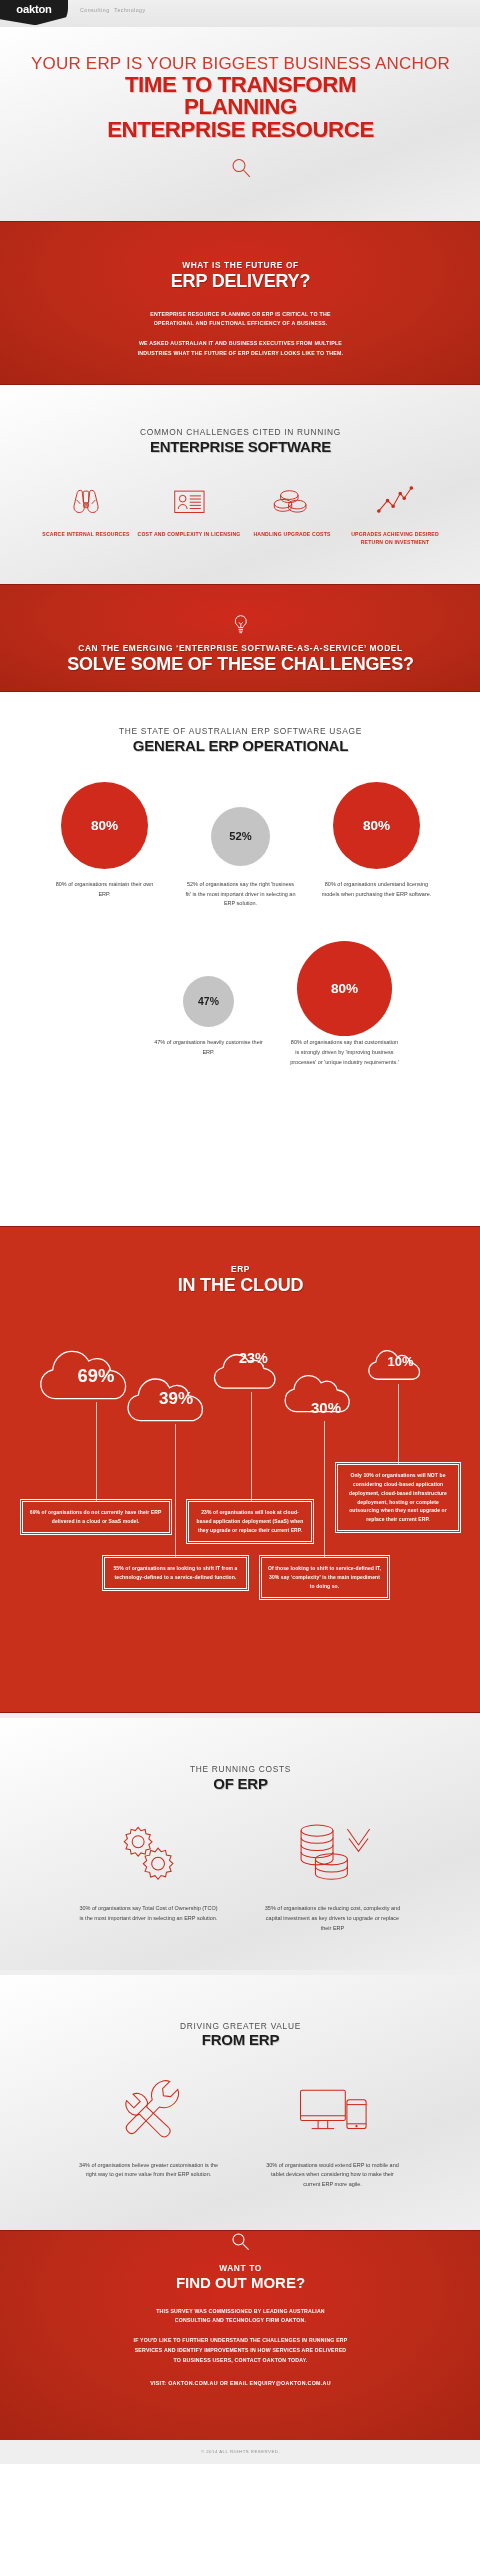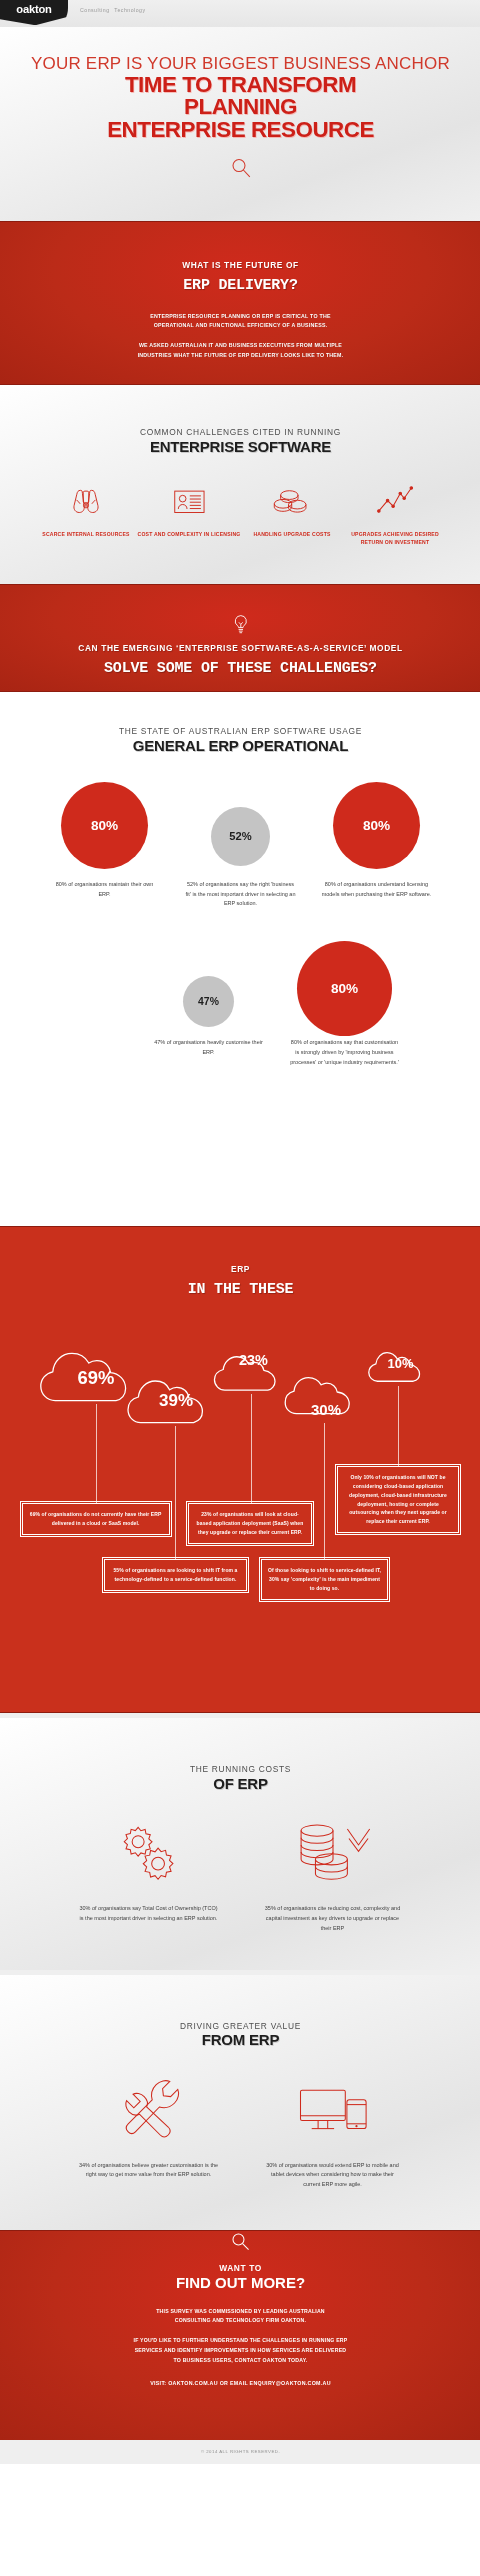--- a/index.html
+++ b/index.html
@@ -60,23 +60,22 @@
   .hero .big div { white-space:nowrap; }
   .hero-icon { margin-top:14.4px; display:flex; justify-content:center; }
 
   
   .band { text-align:center; color:#fff; }
   .band .sub {
     font-size:8.4px; font-weight:700; letter-spacing:0.6px;
     text-shadow:0.8px 0.8px 0.8px rgba(0,0,0,.22);
   }
   .band .main {
-    font-size:15px; font-weight:700; letter-spacing:-0.2px; margin-top:7px;
+    font-size:18px; font-weight:700; letter-spacing:-0.2px; margin-top:1px;
     text-shadow:0.8px 0.8px 0.8px rgba(0,0,0,.25);
-    font-family:Liberation Mono, monospace;
   }
   .band p.body {
     font-size:5.3px; font-weight:700; line-height:1.85; letter-spacing:0.2px;
     margin-top:17.6px;
     text-shadow:0.4px 0.4px 0.4px rgba(0,0,0,.18);
   }
 
   
   .hdr { text-align:center; }
   .hdr .sub {
@@ -319,21 +318,21 @@
         </div>
       </div>
       <div class="cap">80% of organisations say that customisation is strongly driven by 'improving business processes' or 'unique industry requirements.'</div>
     </div>
   </div>
 </div>
 
 <div class="sec red-flat hairline-top hairline-bottom" style="height:487px;padding-top:37px;">
   <div class="band">
     <div class="sub">ERP</div>
-    <div class="main">IN THE THESE</div>
+    <div class="main">IN THE CLOUD</div>
   </div>
 
   <div class="cloudwrap">
 
     <div class="stem" style="left:96px;top:106px;height:99px;"></div>
     <div class="stem" style="left:175px;top:128px;height:133px;"></div>
     <div class="stem" style="left:251px;top:96px;height:109px;"></div>
     <div class="stem" style="left:324px;top:125px;height:136px;"></div>
     <div class="stem" style="left:398px;top:88px;height:80px;"></div>
 

